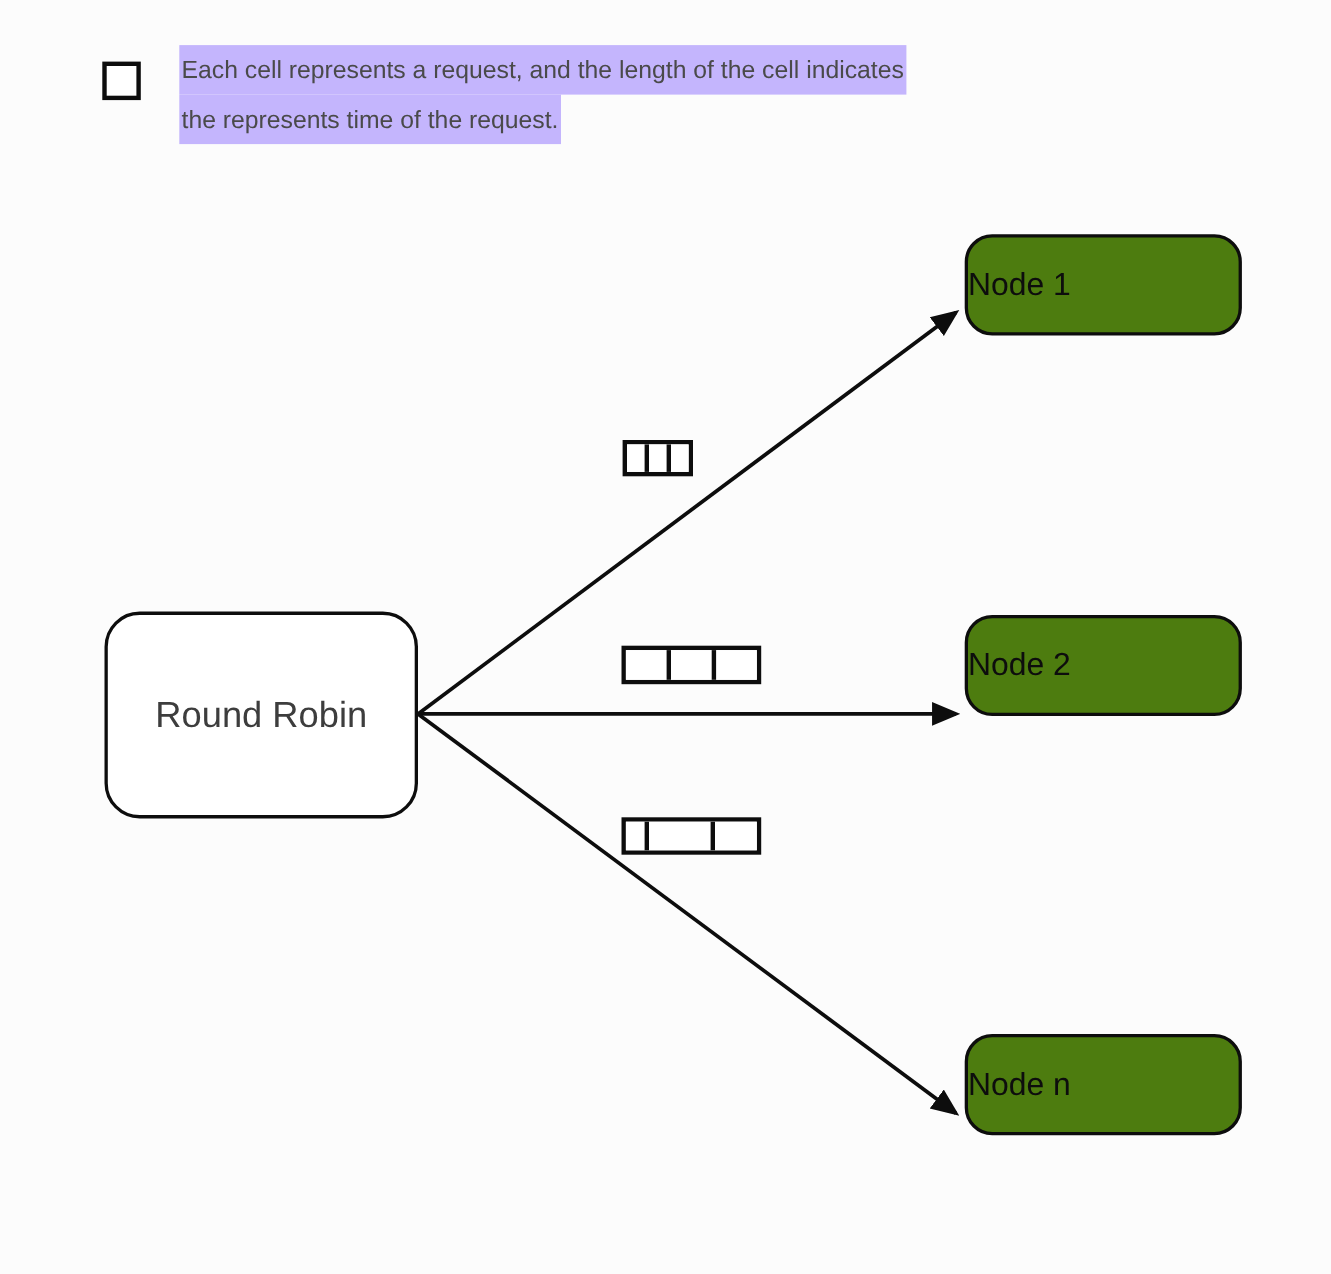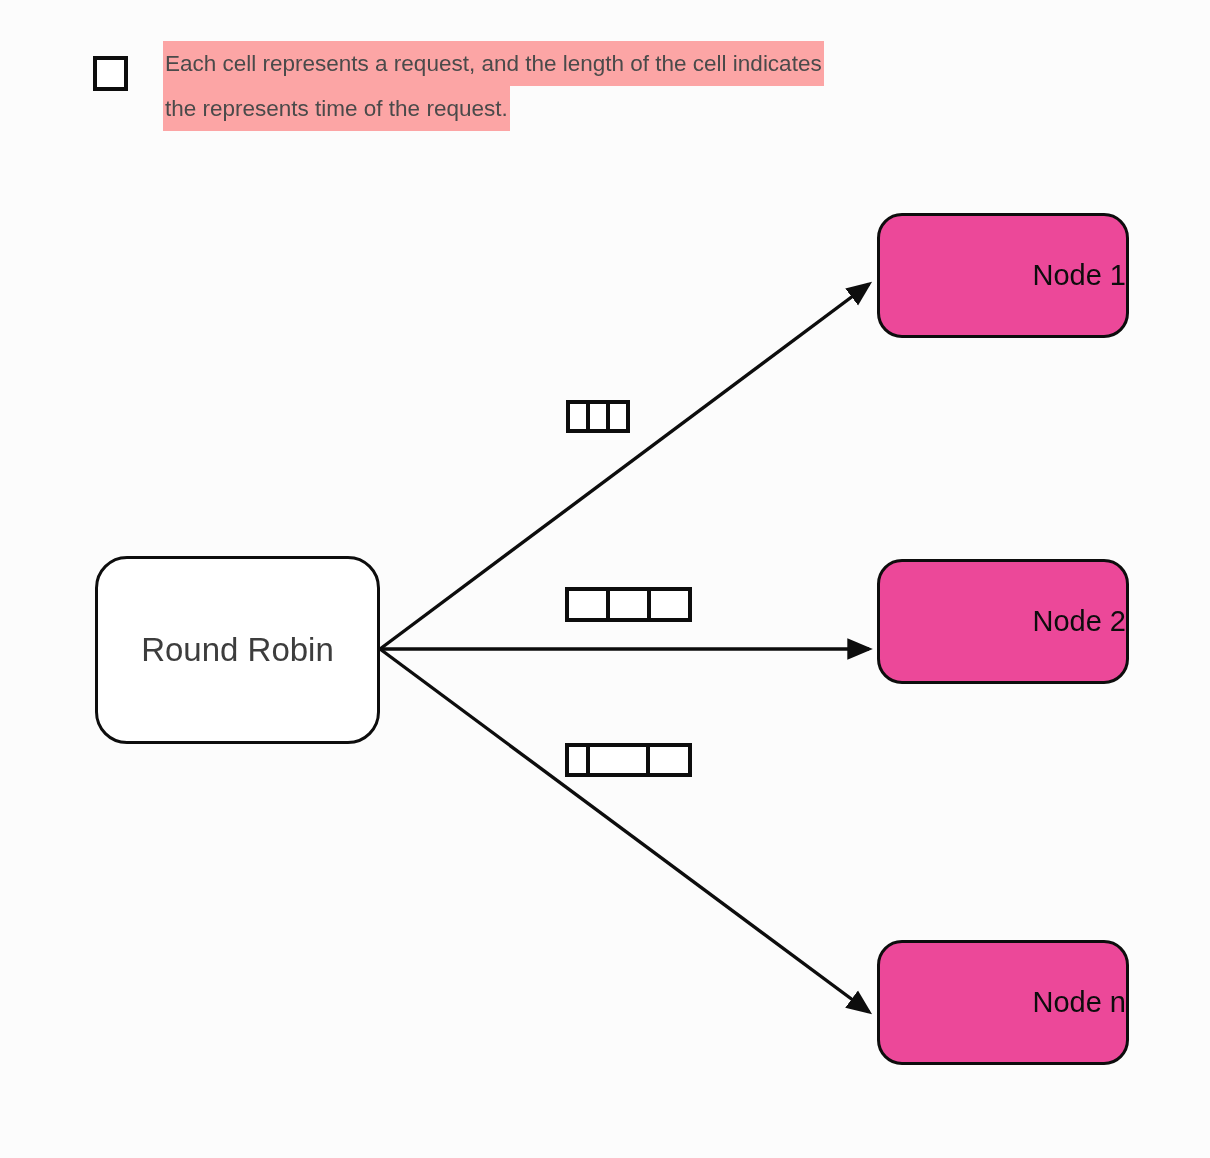--- a/index.html
+++ b/index.html
@@ -39,21 +39,21 @@
     position: absolute;
     left: 163px;
     top: 41px;
     font-size: 22.5px;
     line-height: 45px;
     color: #4a4a4a;
     white-space: nowrap;
   }
   .legend-text .line {
     display: table;
-    background: #fca5a5;
+    background: #c4b5fd;
     padding: 0 2px;
   }
   
   .balancer-box {
     position: absolute;
     left: 95px;
     top: 556px;
     width: 285px;
     height: 188px;
     box-sizing: border-box;
@@ -69,28 +69,28 @@
     line-height: 48px;
     color: #3d3d3d;
     text-align: center;
     white-space: nowrap;
   }
   
   .node-box {
     position: absolute;
     left: 877px;
     width: 252px;
-    height: 125px;
+    height: 92px;
     box-sizing: border-box;
     border: 3px solid #0d0d0d;
     border-radius: 25px;
-    background: #ec4899;
+    background: #4d7c0f;
     display: flex;
     align-items: center;
-    justify-content: flex-end;
+    justify-content: flex-start;
     font-size: 29px;
     color: #0d0d0d;
     white-space: nowrap;
   }
   .node-1 { top: 213px; }
   .node-2 { top: 559px; }
   .node-n { top: 940px; }
   
   .queue {
     position: absolute;

